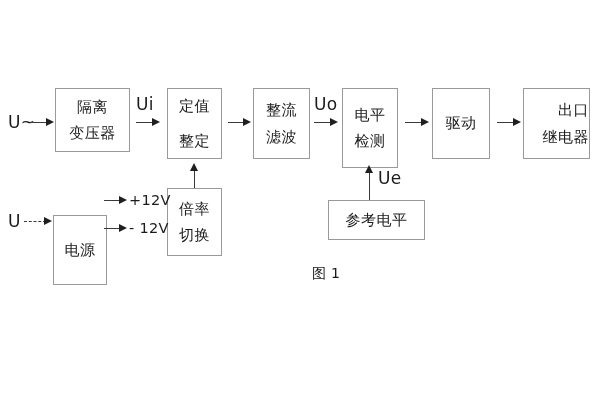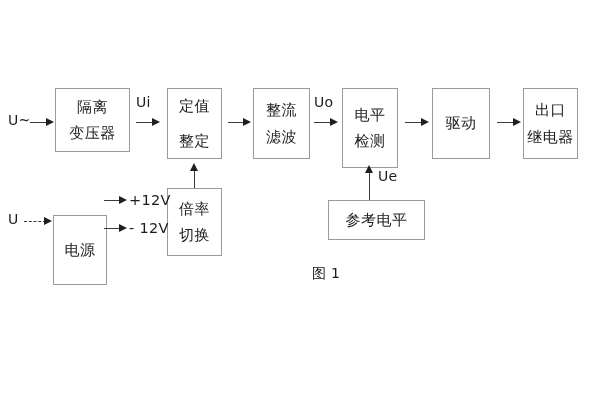--- a/index.html
+++ b/index.html
@@ -30,21 +30,21 @@
   .box .ln{display:block;white-space:nowrap;}
 
   
   .lbl{
     position:absolute;
     font-size:14px;
     color:#1b1b1b;
     white-space:nowrap;
     letter-spacing:0.3px;
   }
-  .lbl.sig{font-size:14px;}
+  .lbl.sig{font-size:17px;}
   .lbl.cap{font-size:14px;}
   .lbl.rail{font-size:14.5px;}
 
   
   .hline{
     position:absolute;
     height:0;
     border-top:1.4px solid #3a3a3a;
   }
   .hline.dash{border-top:1.4px dashed #3a3a3a;}
@@ -90,21 +90,21 @@
 
   <div class="box" style="left:342px;top:88px;width:56px;height:80px;">
     <span class="ln">电平</span>
     <span class="ln">检测</span>
   </div>
 
   <div class="box" style="left:432px;top:88px;width:58px;height:71px;">
     <span class="ln">驱动</span>
   </div>
 
-  <div class="box" style="left:523px;top:88px;width:55px;height:71px;">
+  <div class="box" style="left:523px;top:88px;width:67px;height:71px;align-items:flex-end;">
     <span class="ln">出口</span>
     <span class="ln">继电器</span>
   </div>
 
   <div class="box" style="left:53px;top:199px;width:54px;height:70px;margin-top:16px;">
     <span class="ln">电源</span>
   </div>
 
   <div class="box" style="left:167px;top:188px;width:55px;height:68px;">
     <span class="ln">倍率</span>

